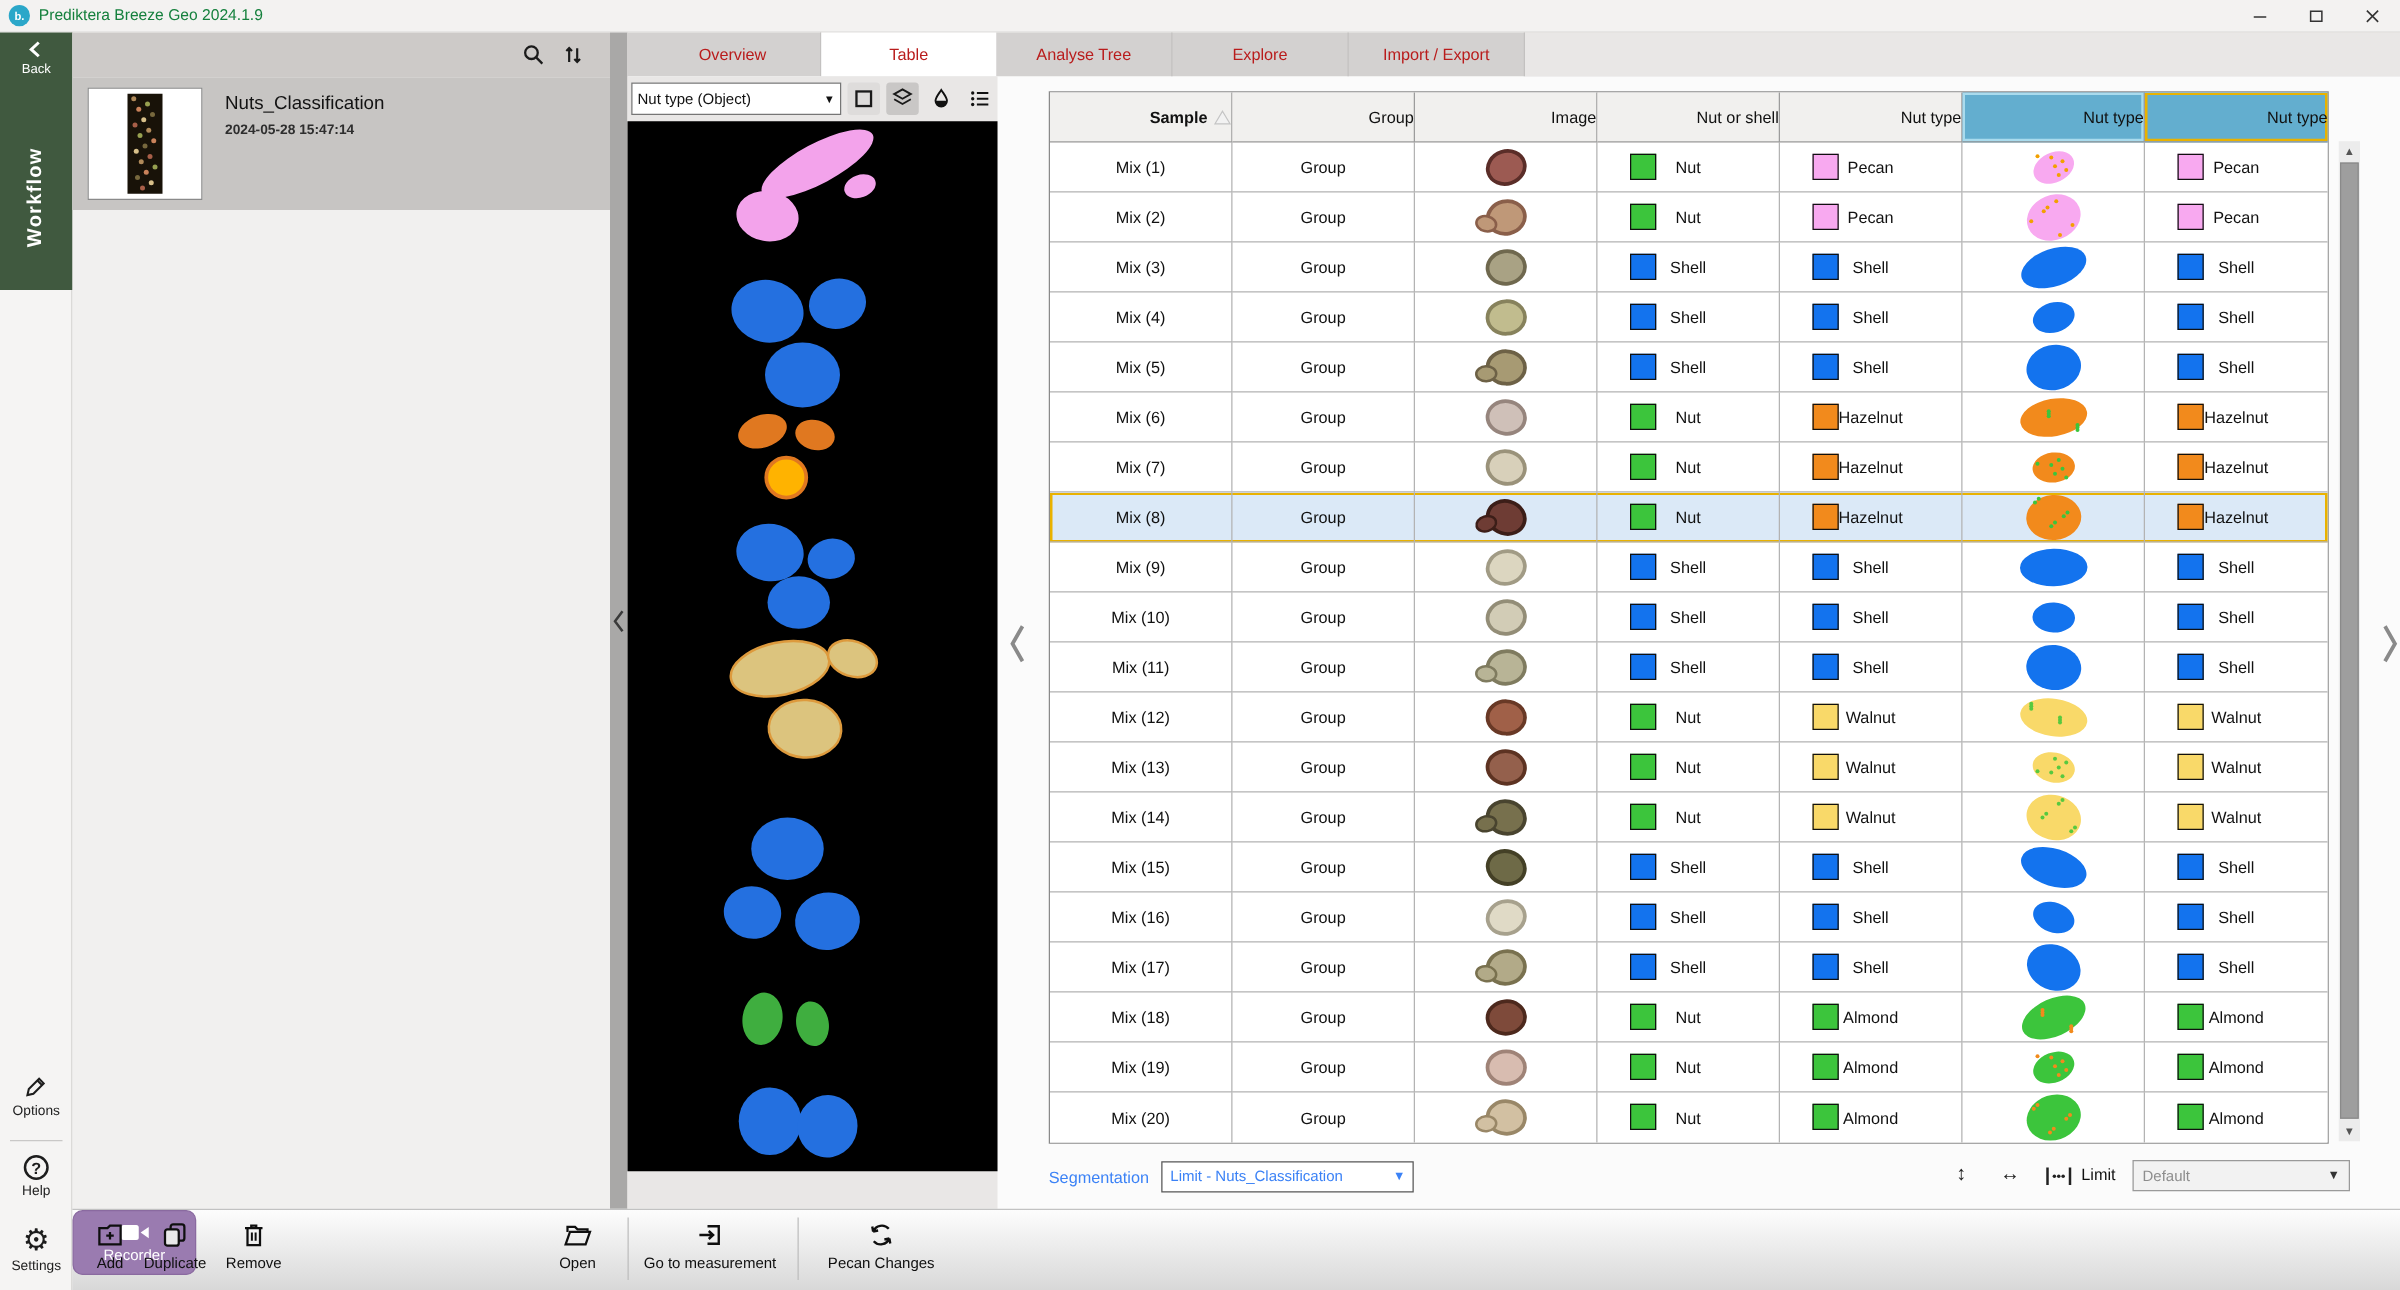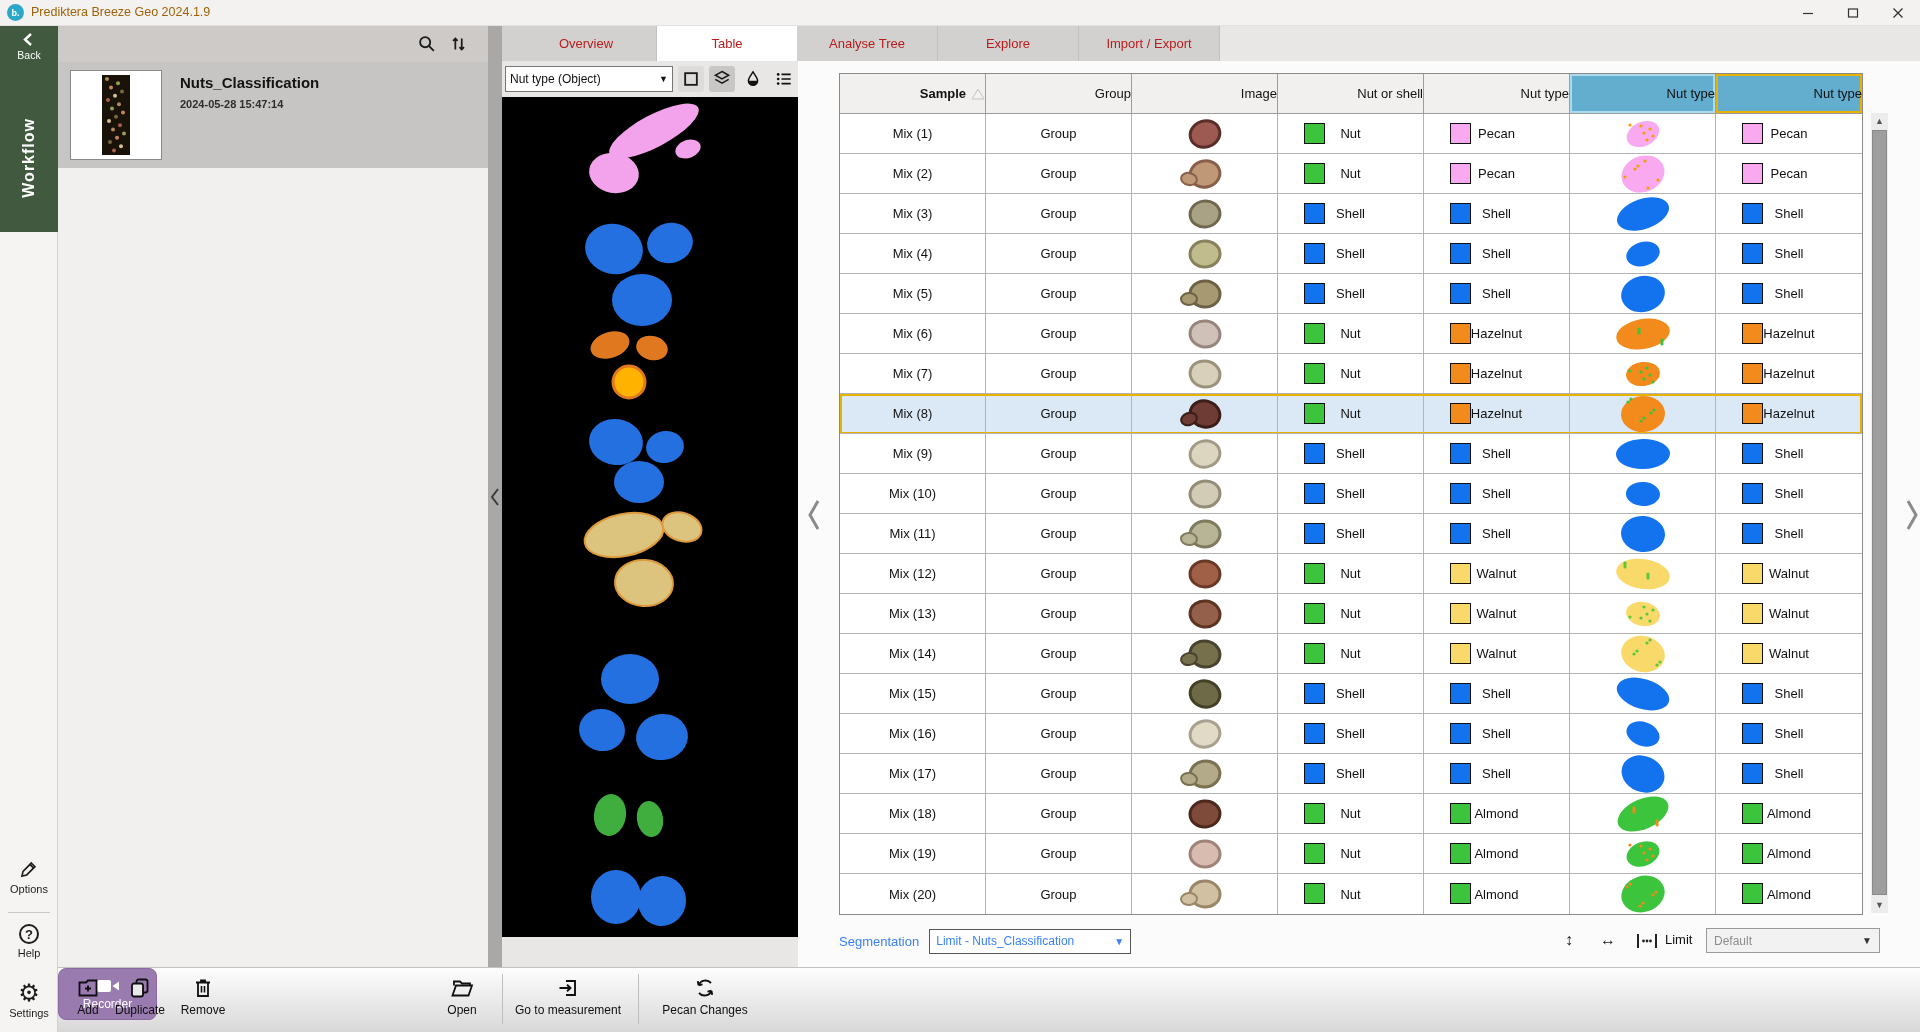--- a/index.html
+++ b/index.html
@@ -4,42 +4,42 @@
 <style>
   html,body{margin:0;padding:0;width:1920px;height:1032px;overflow:hidden;
     font-family:"Liberation Sans","DejaVu Sans",sans-serif;background:#fbfbfb;color:#111;}
   .abs{position:absolute;box-sizing:border-box;}
   svg{display:block;}
 
   
   .titlebar{left:0;top:0;width:1920px;height:26px;background:#f3f2f1;border-bottom:1px solid #e2e1e0;}
   .applogo{left:7px;top:4px;width:17px;height:17px;border-radius:50%;background:#2ba7c9;color:#fff;
     font-size:9px;font-weight:bold;display:flex;align-items:center;justify-content:center;}
-  .apptitle{left:31px;top:5px;font-size:12.5px;color:#a16207;white-space:nowrap;}
+  .apptitle{left:31px;top:5px;font-size:12.5px;color:#15803d;white-space:nowrap;}
   .wctl{top:0;width:45px;height:26px;display:flex;align-items:center;justify-content:center;}
 
   
   .sidebar{left:0;top:26px;width:58px;height:1006px;background:#f5f4f3;border-right:1px solid #d2d1d0;}
   .greenblock{left:0;top:0;width:58px;height:206px;background:var(--green,#40593f);}
   .backbtn{left:0;top:6px;width:58px;height:42px;display:flex;flex-direction:column;align-items:center;gap:2px;cursor:pointer;}
   .backbtn .lbl{color:#fff;font-size:10.5px;}
   .workflow{left:0;top:62px;width:58px;height:140px;display:flex;align-items:center;justify-content:center;}
   .workflow span{writing-mode:vertical-rl;transform:rotate(180deg);color:#fff;font-size:16px;font-weight:bold;letter-spacing:1px;}
   .sideitem{left:0;width:58px;display:flex;flex-direction:column;align-items:center;gap:3px;color:#1d1d1d;font-size:11px;}
   .sidediv{left:8px;width:42px;height:1px;background:#c9c8c7;}
   .helpcircle{width:20px;height:20px;border:2px solid #1d1d1d;border-radius:50%;font-size:13px;font-weight:bold;
     display:flex;align-items:center;justify-content:center;box-sizing:border-box;}
   .gearglyph{font-size:24px;line-height:22px;}
 
   
   .library{left:58px;top:26px;width:430px;height:941px;background:#f1f0ef;}
   .libtop{left:0;top:0;width:430px;height:36px;background:#cdcac8;display:flex;align-items:center;justify-content:flex-end;gap:10px;padding-right:18px;}
   .libitem{left:0;top:36px;width:430px;height:106px;background:#c7c5c3;cursor:pointer;}
   .thumbframe{left:12px;top:8px;width:92px;height:90px;background:#fff;border:1px solid #8a8a8a;padding:3px;}
-  .libtitle{left:122px;top:12px;font-size:15px;font-weight:bold;color:#131313;}
+  .libtitle{left:122px;top:12px;font-size:15px;font-weight:normal;color:#131313;}
   .libdate{left:122px;top:36px;font-size:11px;font-weight:bold;color:#2e2e2e;}
 
   .vdivider{left:488px;top:26px;width:14px;height:941px;background:#a9a8a7;display:flex;align-items:center;justify-content:center;}
 
   
   .tabsbar{left:502px;top:26px;width:1418px;height:35px;background:#d3d1d0;display:flex;}
   .tabspad{width:14px;}
   .tab{width:140px;height:35px;display:flex;align-items:center;justify-content:center;font-size:13px;color:#b91c1c;
     border-right:1px solid #c3c1c0;cursor:pointer;}
   .tab.active{background:#fff;border-right:none;}

